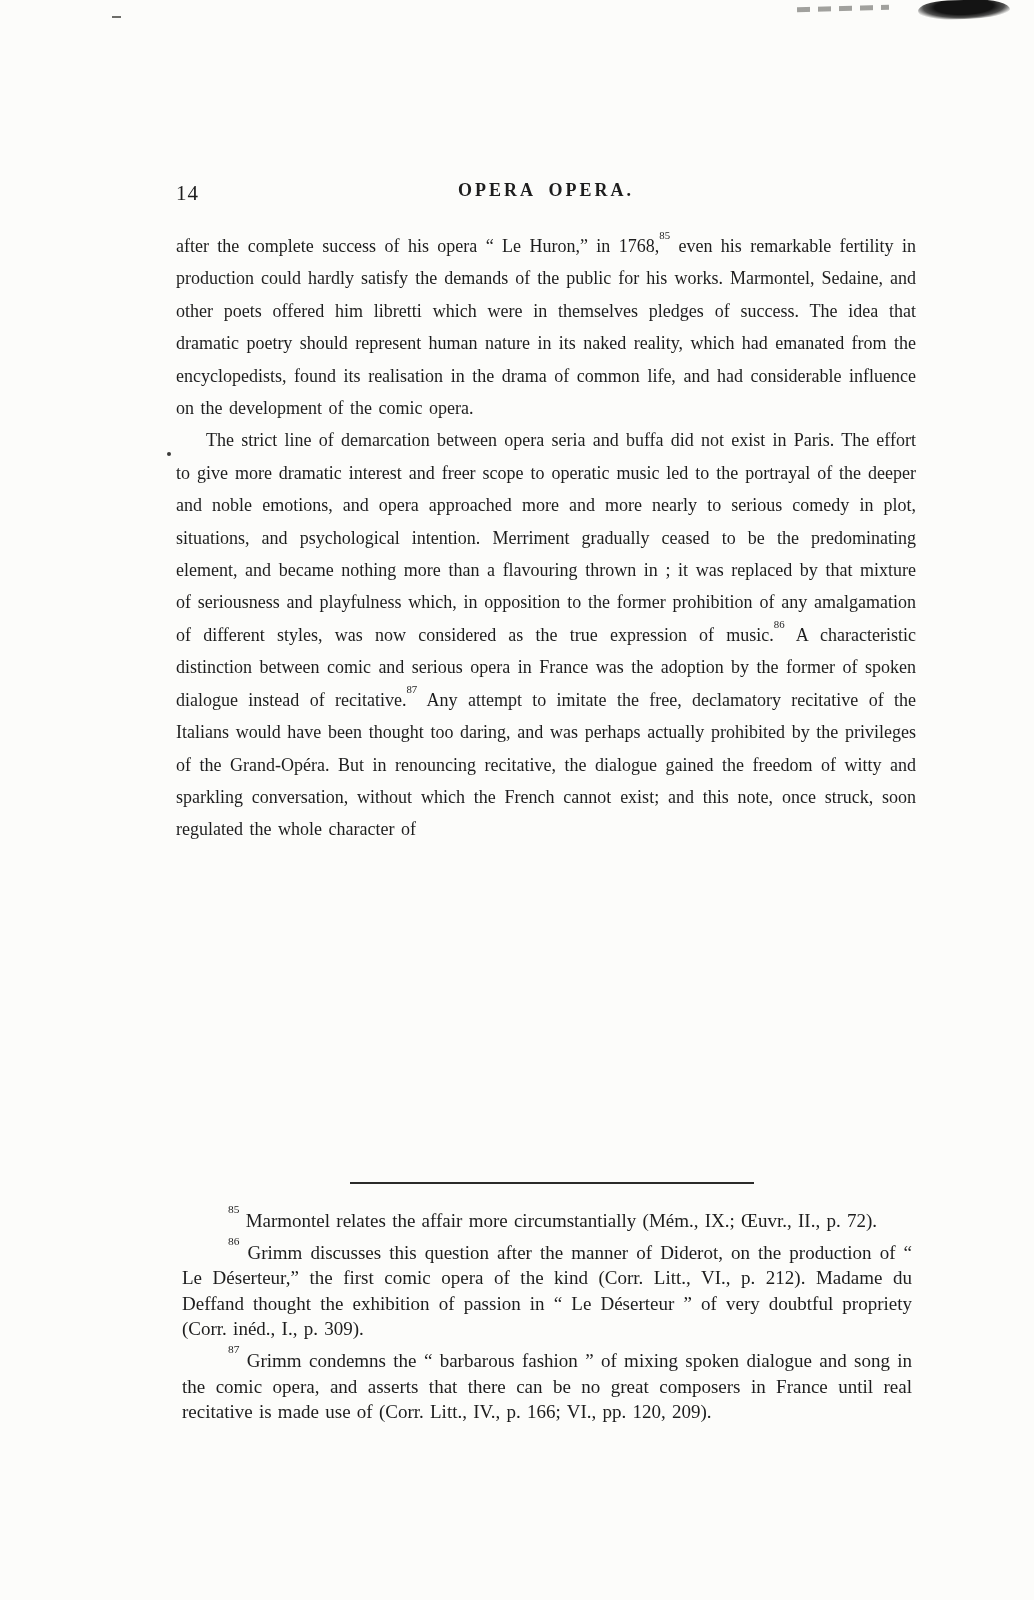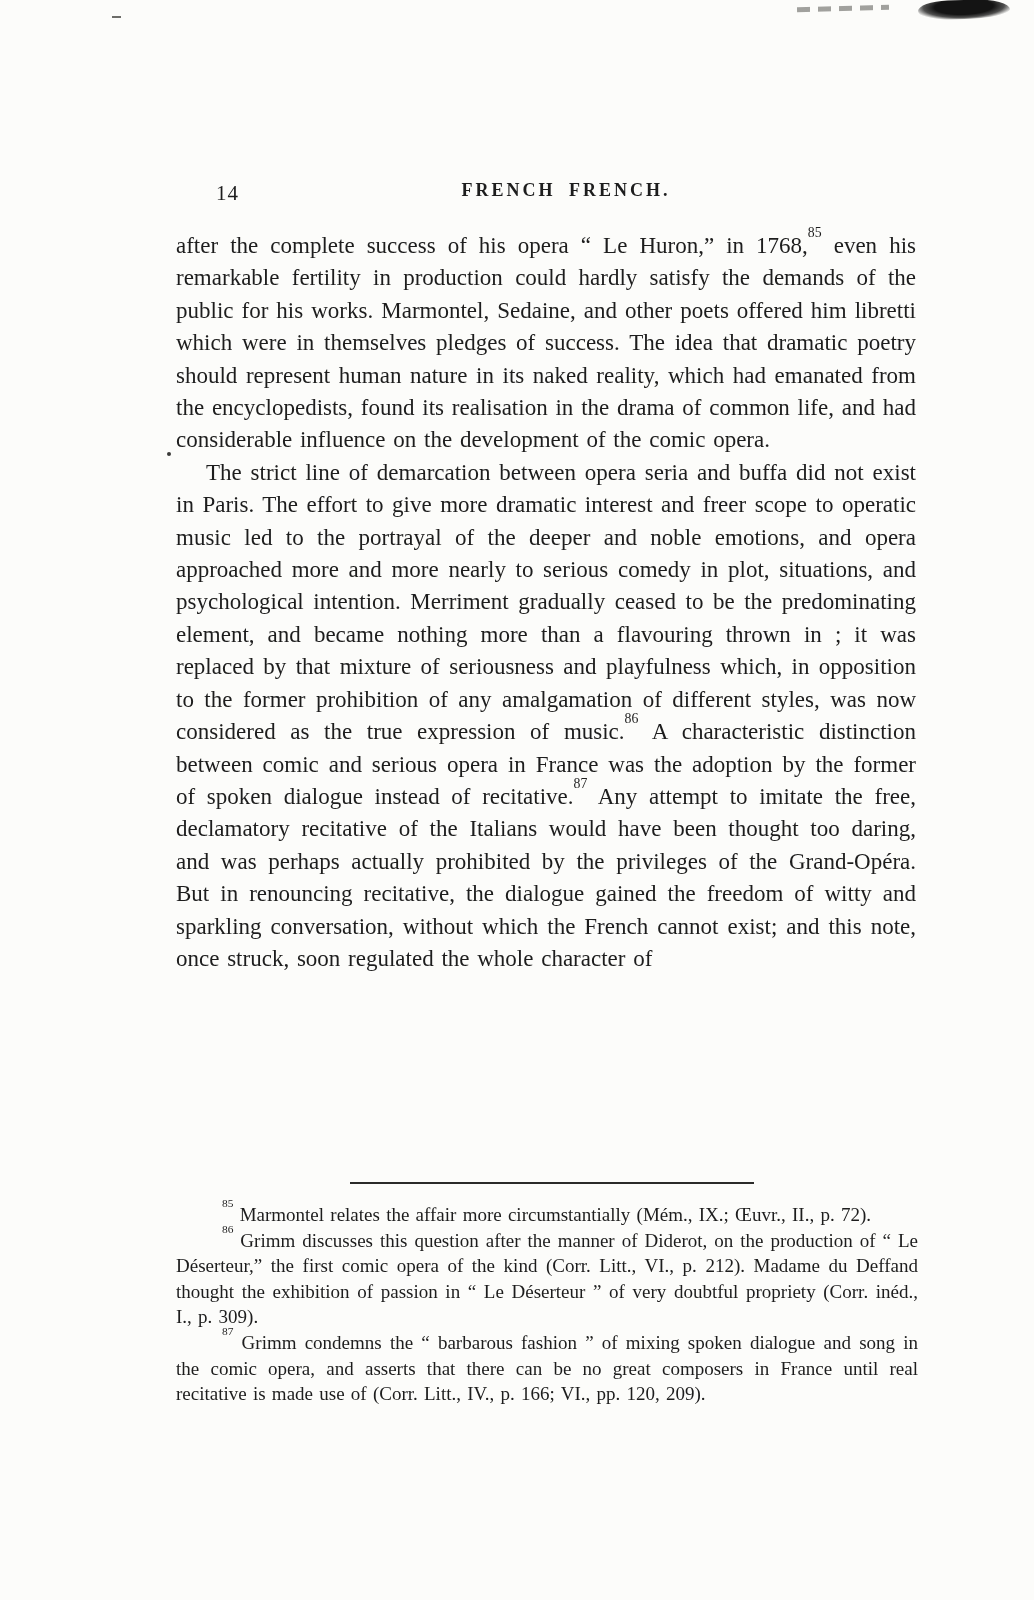--- a/index.html
+++ b/index.html
@@ -59,40 +59,39 @@
     position: absolute;
     left: 176px;
     top: 180px;
     width: 740px;
   }
 
   .page-header {
     position: relative;
     height: 26px;
     margin-bottom: 24px;
-    margin-left: 40px;
   }
   .page-number {
     position: absolute;
     left: 0;
     top: 1px;
     font-size: 21px;
     letter-spacing: 1px;
   }
   .running-title {
     display: block;
     text-align: center;
     font-size: 18px;
     font-weight: 700;
     letter-spacing: 3px;
     word-spacing: 6px;
   }
 
   .body-text {
-    font-size: 23px;
+    font-size: 18px;
     line-height: 32.4px;
     text-align: justify;
   }
   .para {
     margin: 0;
     word-spacing: 2px;
   }
   .para.indent { text-indent: 30px; }
 
   sup.fnref {
@@ -115,40 +114,40 @@
   .footnotes {
     position: absolute;
     left: 176px;
     top: 1202px;
     width: 742px;
     font-size: 19px;
     line-height: 25.6px;
     text-align: justify;
   }
   .footnote {
-    margin: 0;
+    margin: 6px;
     text-indent: 46px;
     word-spacing: 1.5px;
   }
 </style>
 </head>
 <body>
 
 <div class="page">
 
   <div class="artifact-blob"></div>
   <div class="artifact-streak"></div>
   <div class="artifact-dash"></div>
   <div class="artifact-dot"></div>
 
   <div class="content">
 
     <header class="page-header">
       <span class="page-number">14</span>
-      <span class="running-title">FRENCH FRENCH.</span>
+      <span class="running-title">OPERA OPERA.</span>
     </header>
 
     <main class="body-text">
 
       <p class="para"><span>after the complete success of his opera “ Le Huron,” in 1768,</span><sup class="fnref">85</sup><span> even his remarkable fertility in production could hardly satisfy the demands of the public for his works.  Marmontel, Sedaine, and other poets offered him libretti which were in themselves pledges of success.  The idea that dramatic poetry should represent human nature in its naked reality, which had emanated from the encyclopedists, found its realisation in the drama of common life, and had considerable influence on the development of the comic opera.</span></p>
 
       <p class="para indent"><span>The strict line of demarcation between opera seria and buffa did not exist in Paris.  The effort to give more dramatic interest and freer scope to operatic music led to the portrayal of the deeper and noble emotions, and opera approached more and more nearly to serious comedy in plot, situations, and psychological intention.  Merriment gradually ceased to be the predominating element, and became nothing more than a flavouring thrown in ; it was replaced by that mixture of seriousness and playfulness which, in opposition to the former prohibition of any amalgamation of different styles, was now considered as the true expression of music.</span><sup class="fnref">86</sup><span> A characteristic distinction between comic and serious opera in France was the adoption by the former of spoken dialogue instead of recitative.</span><sup class="fnref">87</sup><span>  Any attempt to imitate the free, declamatory recitative of the Italians would have been thought too daring, and was perhaps actually prohibited by the privileges of the Grand-Opéra.  But in renouncing recitative, the dialogue gained the freedom of witty and sparkling conversation, without which the French cannot exist; and this note, once struck, soon regulated the whole character of</span></p>
 
     </main>
   </div>

